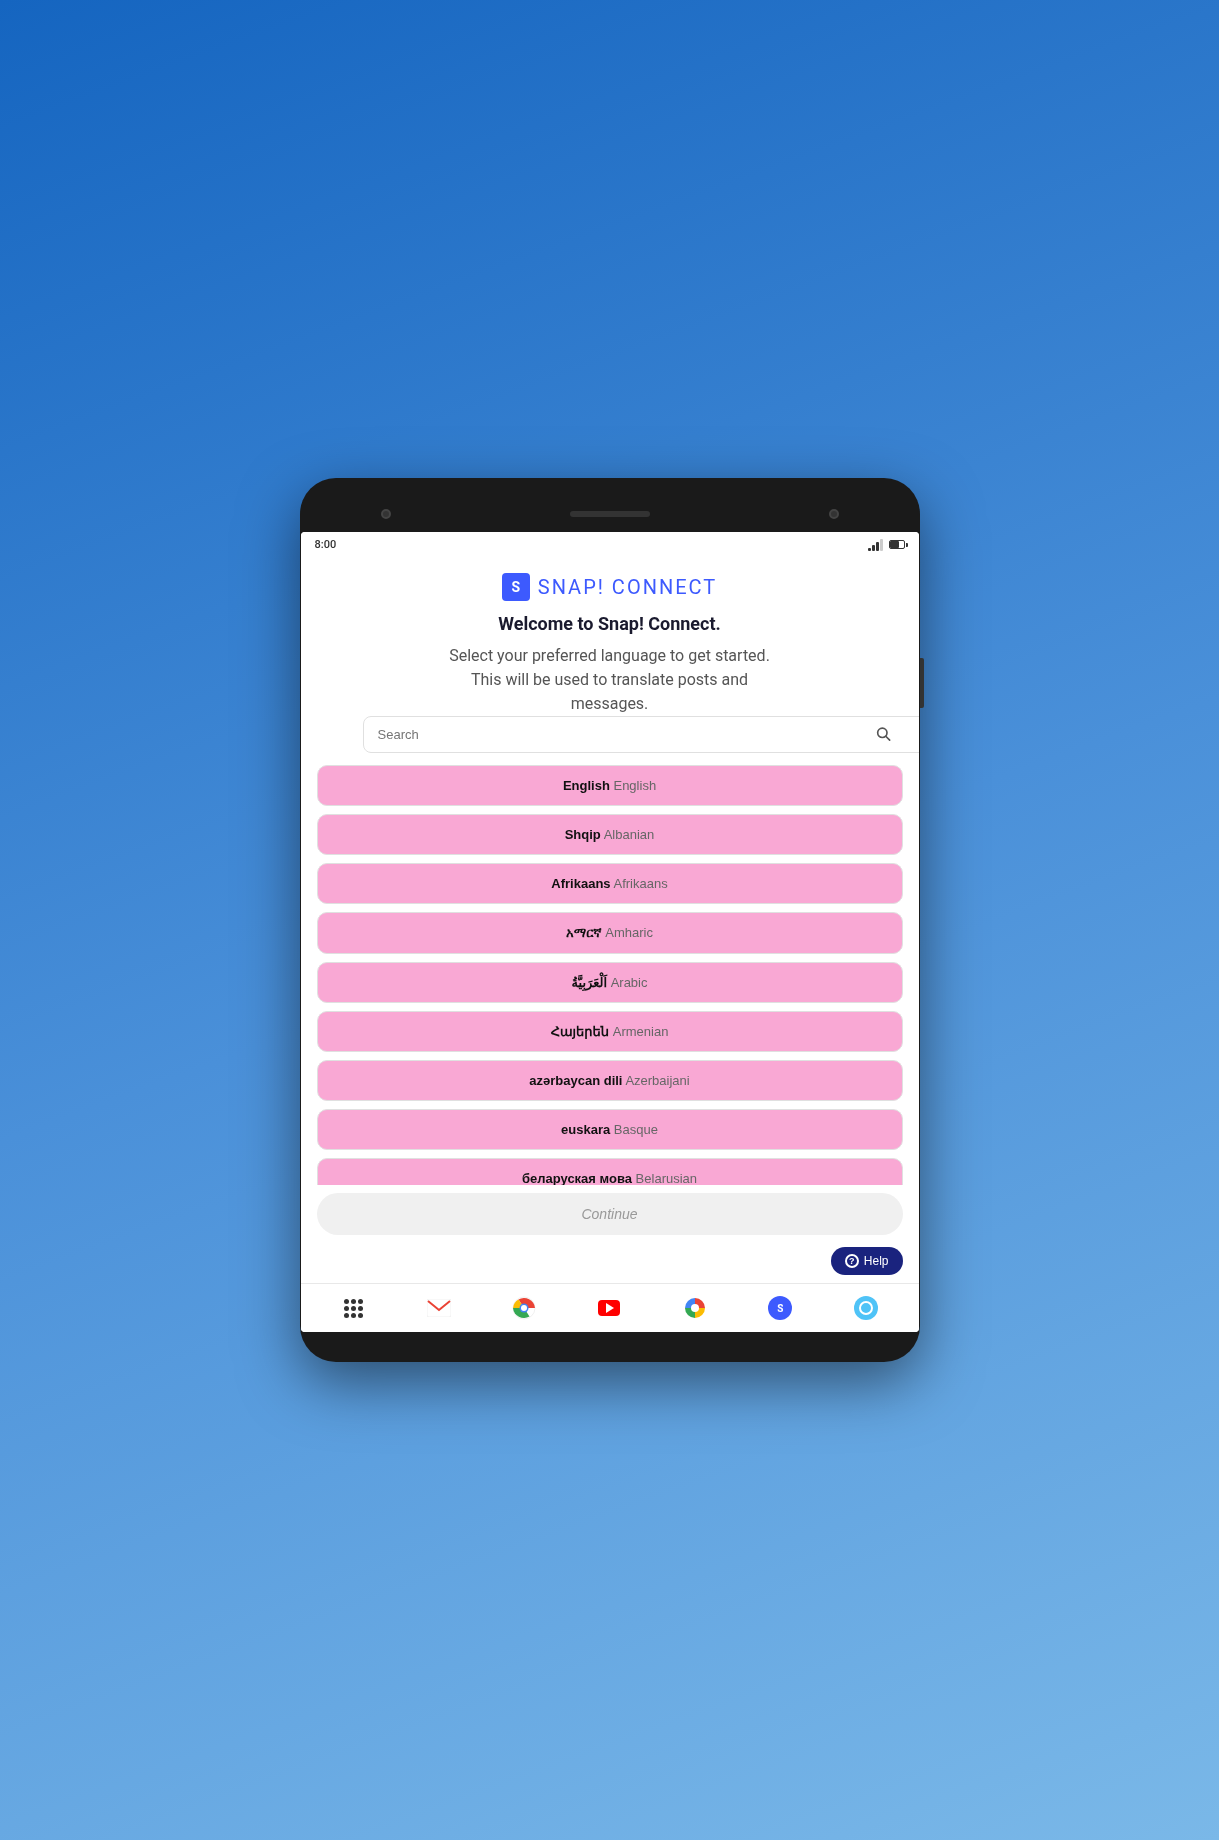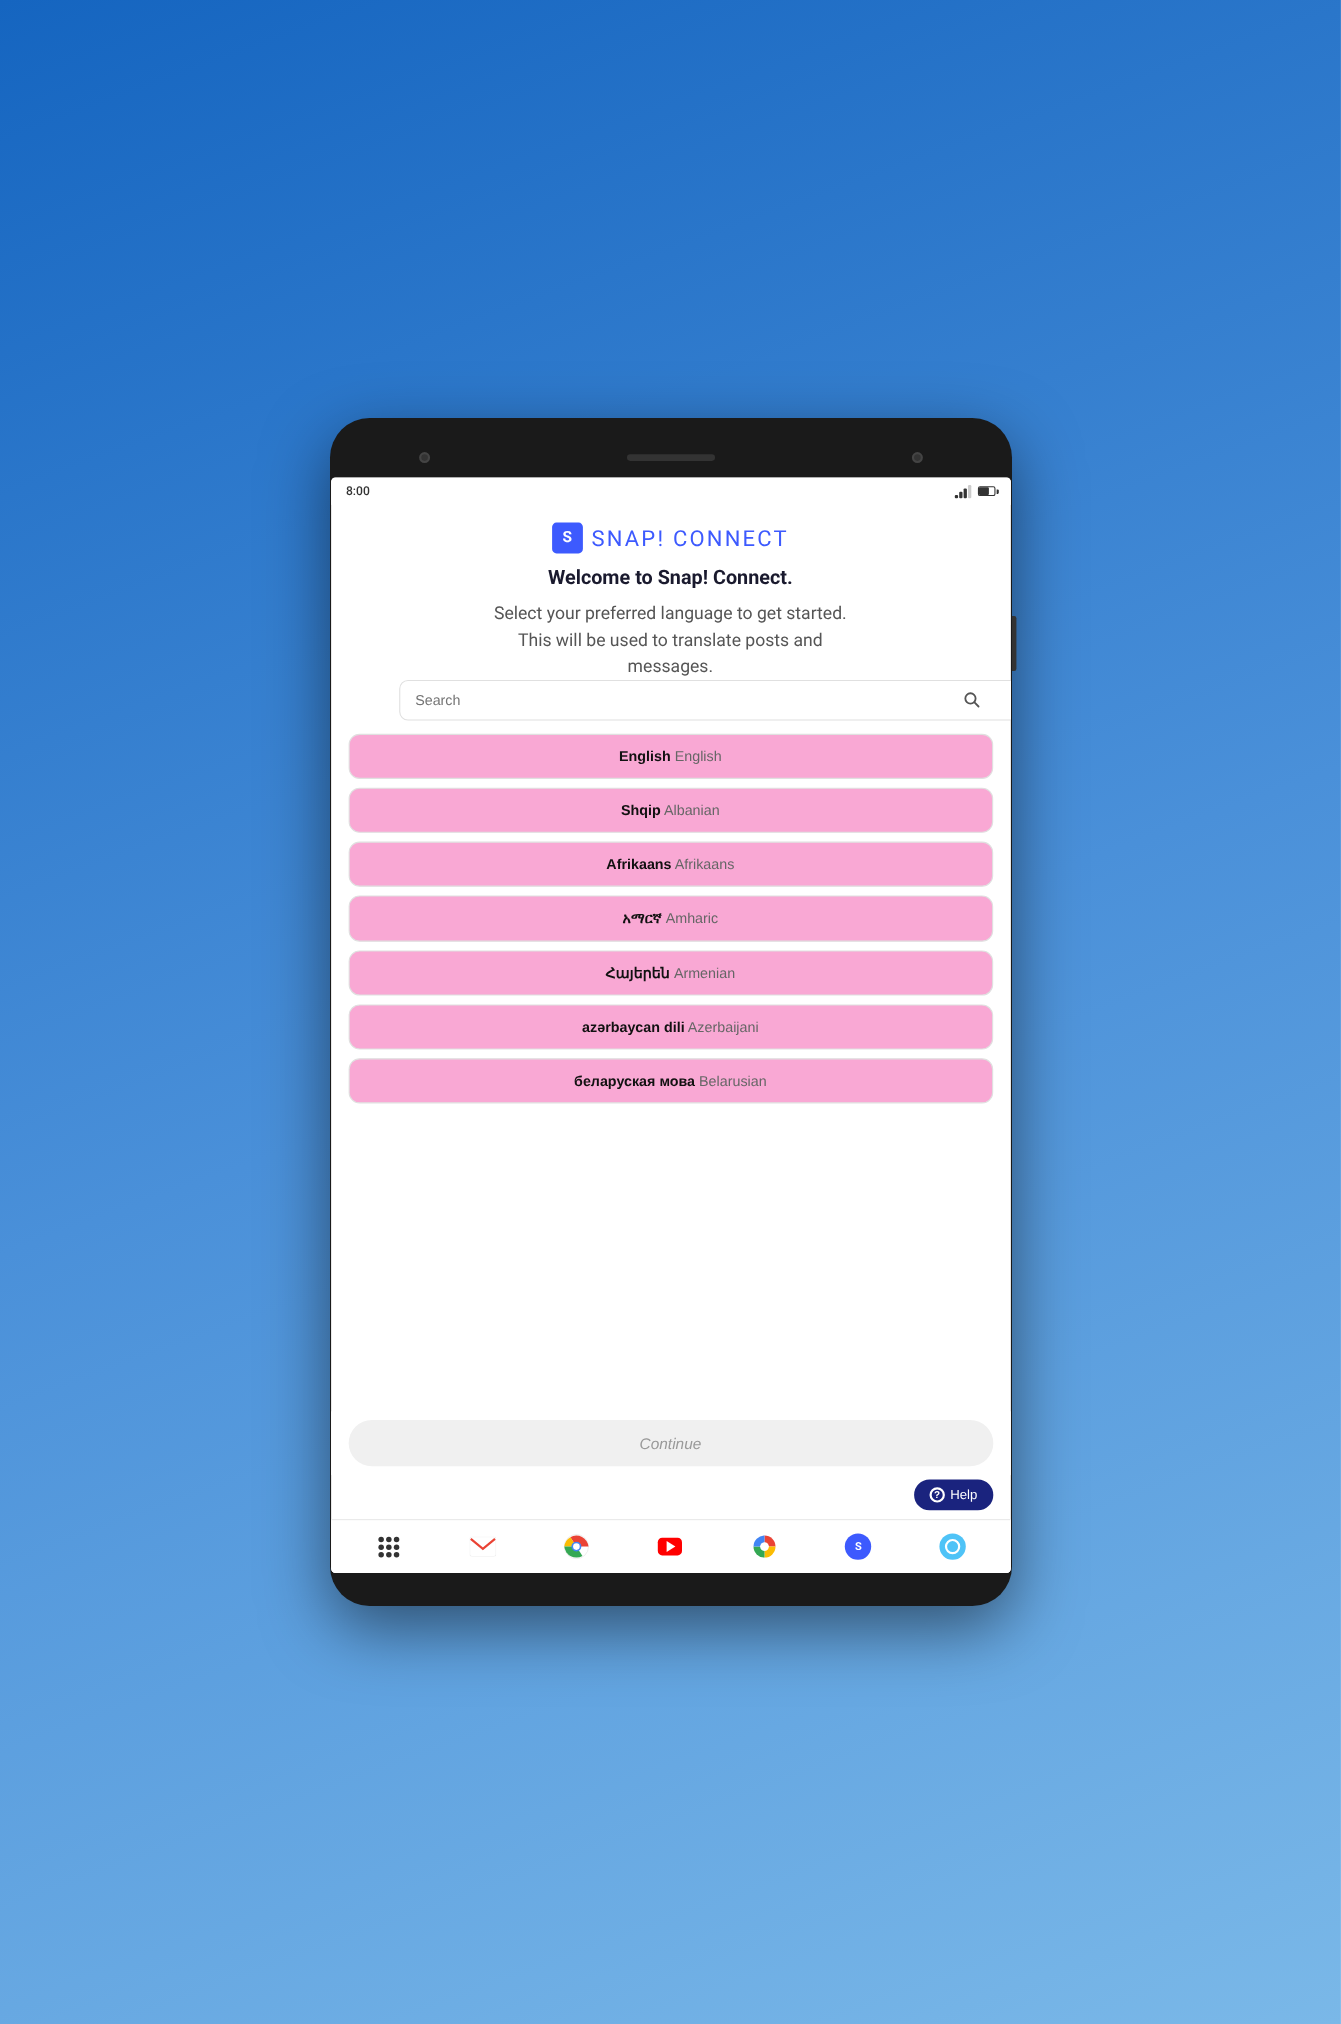--- a/index.html
+++ b/index.html
@@ -10,21 +10,21 @@
       background: linear-gradient(160deg, #1565c0 0%, #4a90d9 50%, #7ab8e8 100%);
       display: flex;
       align-items: center;
       justify-content: center;
       font-family: 'Roboto', Arial, sans-serif;
       overflow: hidden;
     }
 
     .tablet-outer {
       width: 620px;
-      height: 1080px;
+      height: 884px;
       background: #1a1a1a;
       border-radius: 36px;
       padding: 18px 1px;
       position: relative;
       box-shadow: 0 20px 60px rgba(0,0,0,0.5);
     }
 
     .tablet-top-bar {
       display: flex;
       justify-content: center;
@@ -447,22 +447,24 @@
           </svg>
         </button>
       </div>
 
       <div class="language-list">
 
       <button class="language-item"><span class="native">English</span> <span class="translated">English</span></button>
           <button class="language-item"><span class="native">Shqip</span> <span class="translated">Albanian</span></button>
           <button class="language-item"><span class="native">Afrikaans</span> <span class="translated">Afrikaans</span></button>
           <button class="language-item"><span class="native">አማርኛ</span> <span class="translated">Amharic</span></button>
+          <button class="language-item"><span class="native">اَلْعَرَبِيَّةُ</span> <span class="translated">Arabic</span></button>
           <button class="language-item"><span class="native">Հայերեն</span> <span class="translated">Armenian</span></button>
           <button class="language-item"><span class="native">azərbaycan dili</span> <span class="translated">Azerbaijani</span></button>
+          <button class="language-item"><span class="native">euskara</span> <span class="translated">Basque</span></button>
           <button class="language-item"><span class="native">беларуская мова</span> <span class="translated">Belarusian</span></button>
         </div>
 
     </div>
 
     <div class="continue-section">
       <button class="continue-btn">Continue</button>
     </div>
 
     <div class="help-row">

